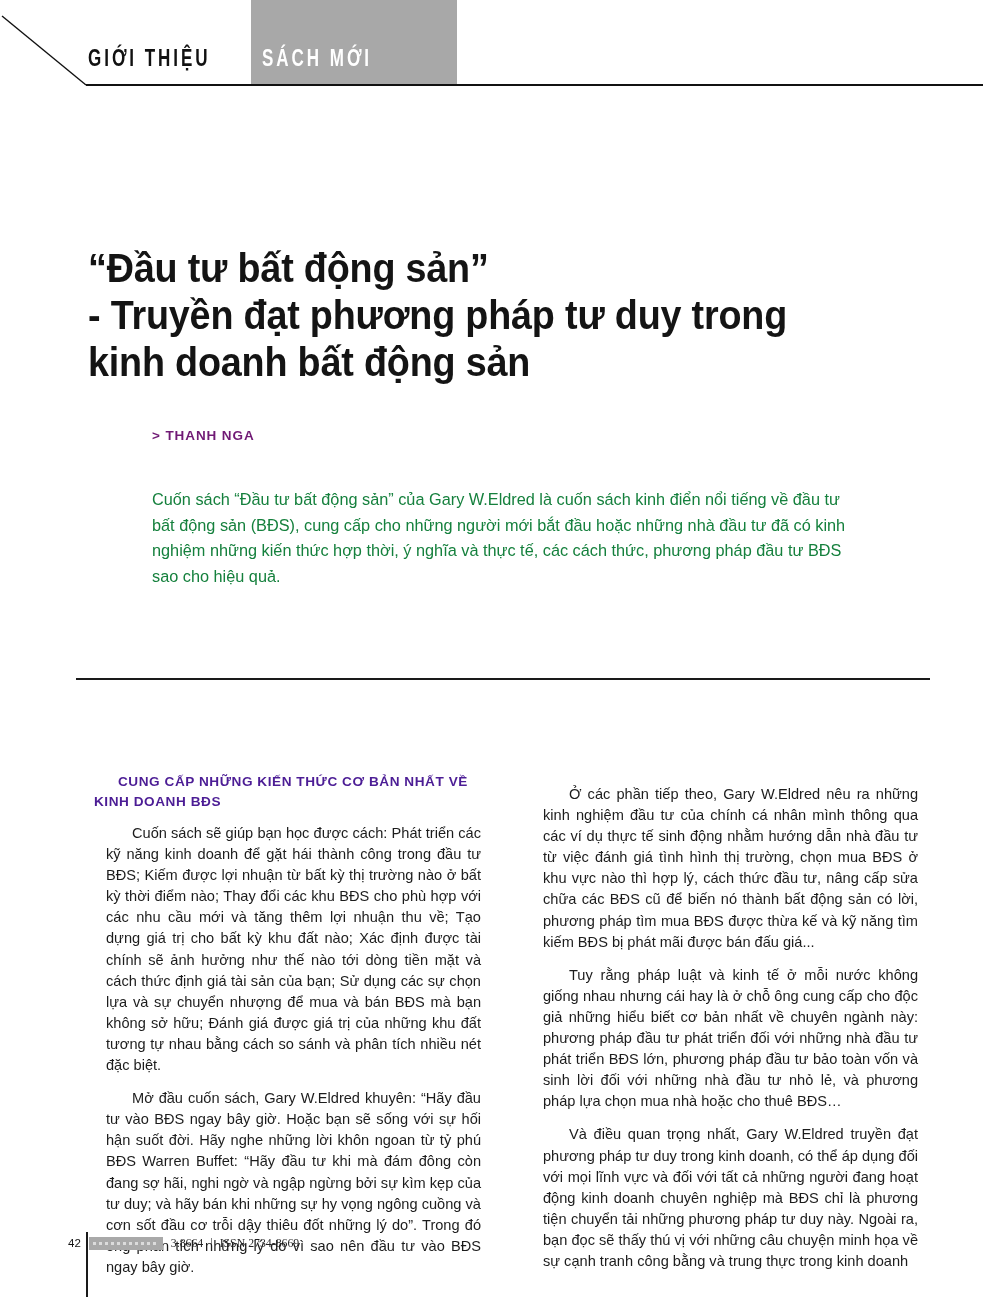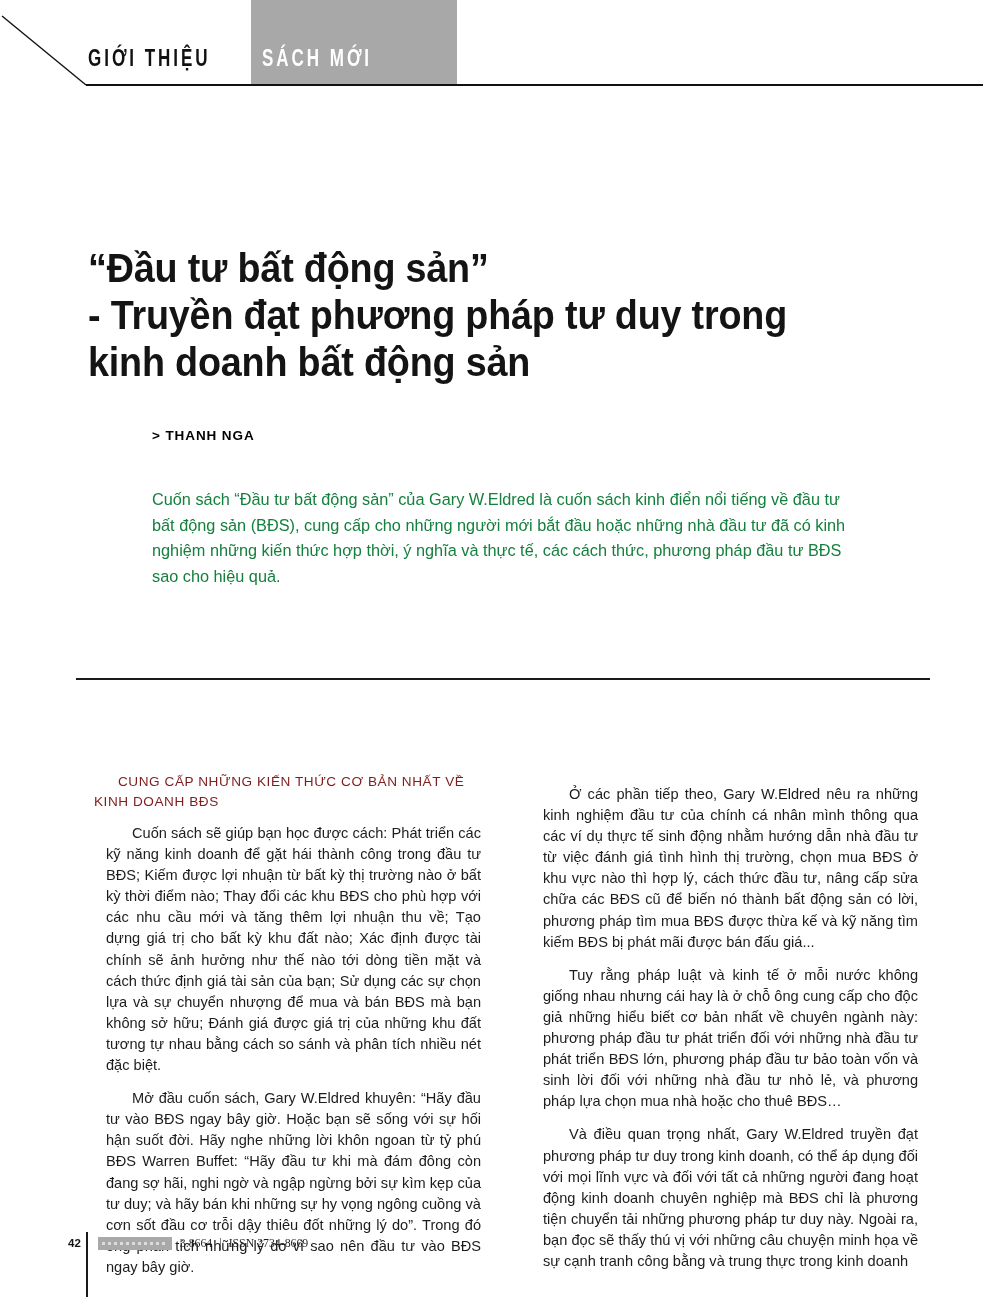--- a/index.html
+++ b/index.html
@@ -87,21 +87,21 @@
   #headline .hl-line { display: block; white-space: nowrap; }
 
   
   #byline {
     position: absolute;
     left: 152px;
     top: 428px;
     font-size: 13.5px;
     font-weight: bold;
     letter-spacing: 0.9px;
-    color: #000000;
+    color: #701a75;
   }
   #lead {
     position: absolute;
     left: 152px;
     top: 487px;
     width: 700px;
     font-size: 16.3px;
     line-height: 25.5px;
     color: #15803d;
     text-align: left;
@@ -128,49 +128,49 @@
     gap: 38px;
   }
   .col {
     width: 399px;
     font-size: 14.6px;
     line-height: 21.1px;
     color: #1c1c1c;
     text-align: justify;
   }
   .subhead {
-    font-weight: normal;
+    font-weight: bold;
     font-size: 13.6px;
     letter-spacing: 0.55px;
     line-height: 19.5px;
     text-indent: 24px;
     text-align: left;
     margin: 0 0 1px 0;
-    color: #7f1d1d;
+    color: #4c1d95;
   }
   .para {
     margin: 12px;
     text-indent: 26px;
   }
 
   
   #footer {
     position: absolute;
     left: 68px;
     top: 1228px;
     width: 500px;
     height: 30px;
     display: flex;
     align-items: center;
   }
   #footer-page-number {
     font-size: 11.5px;
-    font-weight: bold;
+    font-weight: normal;
     color: #141414;
-    margin-right: 11px;
+    margin-right: 2px;
   }
   #footer-divider-vertical {
     position: absolute;
     left: 86px;
     top: 1232px;
     width: 2px;
     height: 65px;
     background: #1a1a1a;
   }
   #footer-logo {

